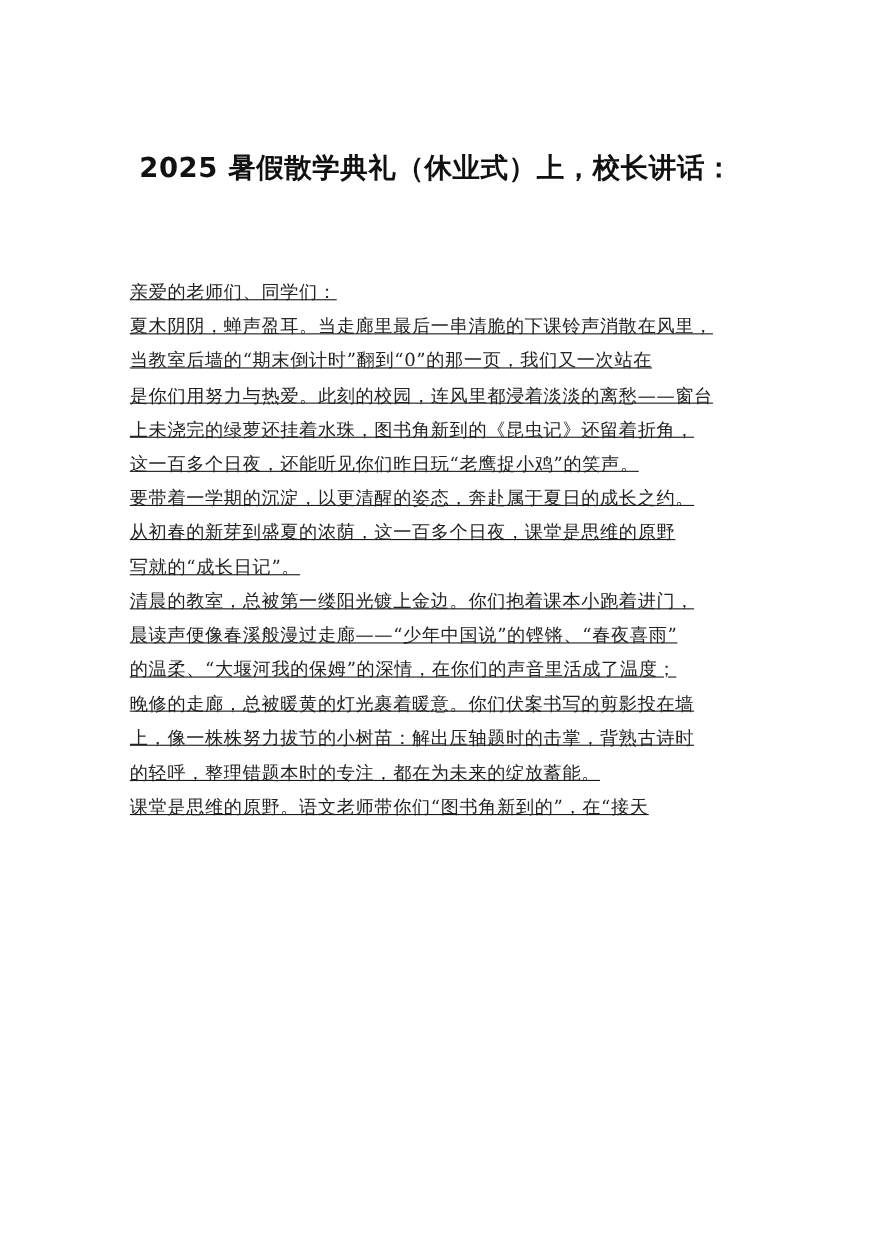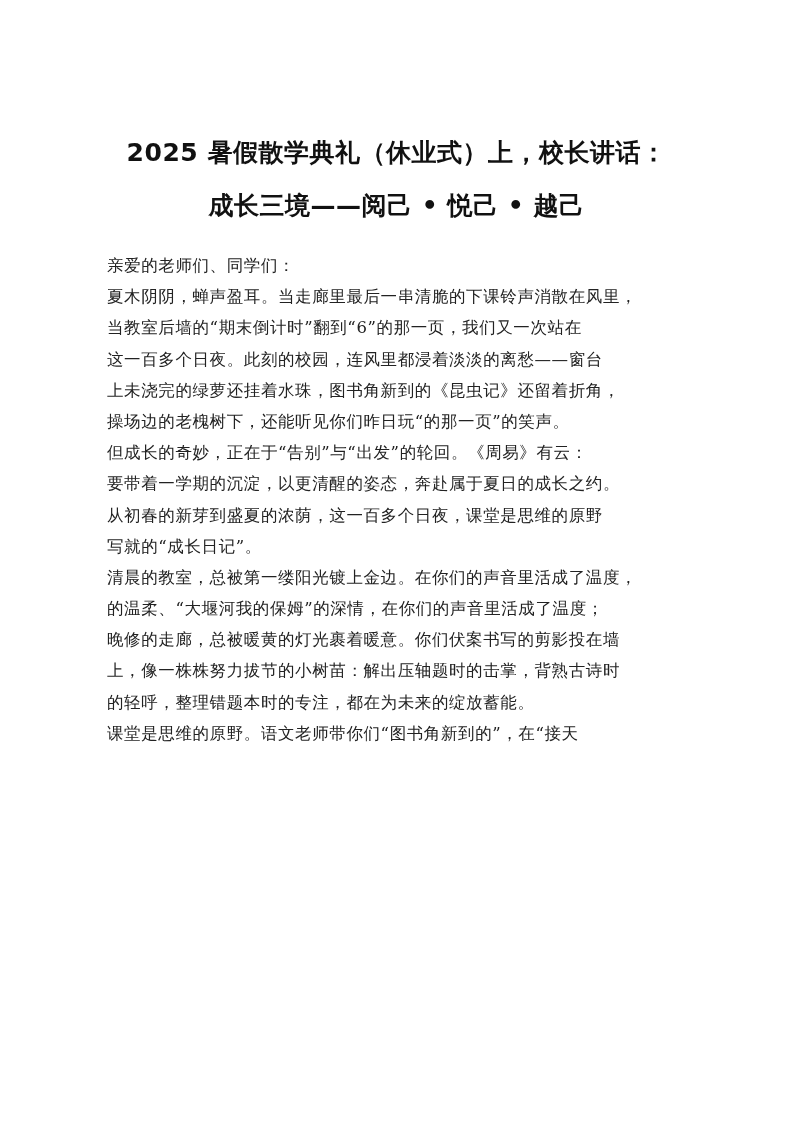--- a/index.html
+++ b/index.html
@@ -33,53 +33,53 @@
       font-family: "DejaVu Sans", "Liberation Sans", sans-serif;
       font-weight: bold;
       font-size: 25px;
       line-height: 53px;
       color: #111111;
       white-space: nowrap;
       letter-spacing: 0.5px;
     }
     .body-block {
       position: absolute;
-      left: 107px;
+      left: 118px;
       top: 250px;
       width: 566px;
+      text-decoration: underline;
     }
     .line {
       font-size: 16.5px;
       line-height: 31.2px;
       height: 31.2px;
       white-space: nowrap;
       color: #222222;
       letter-spacing: 0.6px;
     }
   </style>
 </head>
 <body>
 
 <div class="page">
   <div class="title-block">
     <div class="title-line">2025 暑假散学典礼（休业式）上，校长讲话：</div>
-    <div class="title-line">成长三境——阅己 • 悦己 • 越己</div>
   </div>
 
   <div class="body-block">
     <div class="line">亲爱的老师们、同学们：</div>
     <div class="line">夏木阴阴，蝉声盈耳。当走廊里最后一串清脆的下课铃声消散在风里，</div>
-    <div class="line">当教室后墙的“期末倒计时”翻到“6”的那一页，我们又一次站在</div>
-    <div class="line">这一百多个日夜。此刻的校园，连风里都浸着淡淡的离愁——窗台</div>
+    <div class="line">当教室后墙的“期末倒计时”翻到“0”的那一页，我们又一次站在</div>
+    <div class="line">是你们用努力与热爱。此刻的校园，连风里都浸着淡淡的离愁——窗台</div>
     <div class="line">上未浇完的绿萝还挂着水珠，图书角新到的《昆虫记》还留着折角，</div>
-    <div class="line">操场边的老槐树下，还能听见你们昨日玩“的那一页”的笑声。</div>
-    <div class="line">但成长的奇妙，正在于“告别”与“出发”的轮回。《周易》有云：</div>
+    <div class="line">这一百多个日夜，还能听见你们昨日玩“老鹰捉小鸡”的笑声。</div>
     <div class="line">要带着一学期的沉淀，以更清醒的姿态，奔赴属于夏日的成长之约。</div>
     <div class="line">从初春的新芽到盛夏的浓荫，这一百多个日夜，课堂是思维的原野</div>
     <div class="line">写就的“成长日记”。</div>
-    <div class="line">清晨的教室，总被第一缕阳光镀上金边。在你们的声音里活成了温度，</div>
+    <div class="line">清晨的教室，总被第一缕阳光镀上金边。你们抱着课本小跑着进门，</div>
+    <div class="line">晨读声便像春溪般漫过走廊——“少年中国说”的铿锵、“春夜喜雨”</div>
     <div class="line">的温柔、“大堰河我的保姆”的深情，在你们的声音里活成了温度；</div>
     <div class="line">晚修的走廊，总被暖黄的灯光裹着暖意。你们伏案书写的剪影投在墙</div>
     <div class="line">上，像一株株努力拔节的小树苗：解出压轴题时的击掌，背熟古诗时</div>
     <div class="line">的轻呼，整理错题本时的专注，都在为未来的绽放蓄能。</div>
     <div class="line">课堂是思维的原野。语文老师带你们“图书角新到的”，在“接天</div>
   </div>
 </div>
 
 </body></html>

